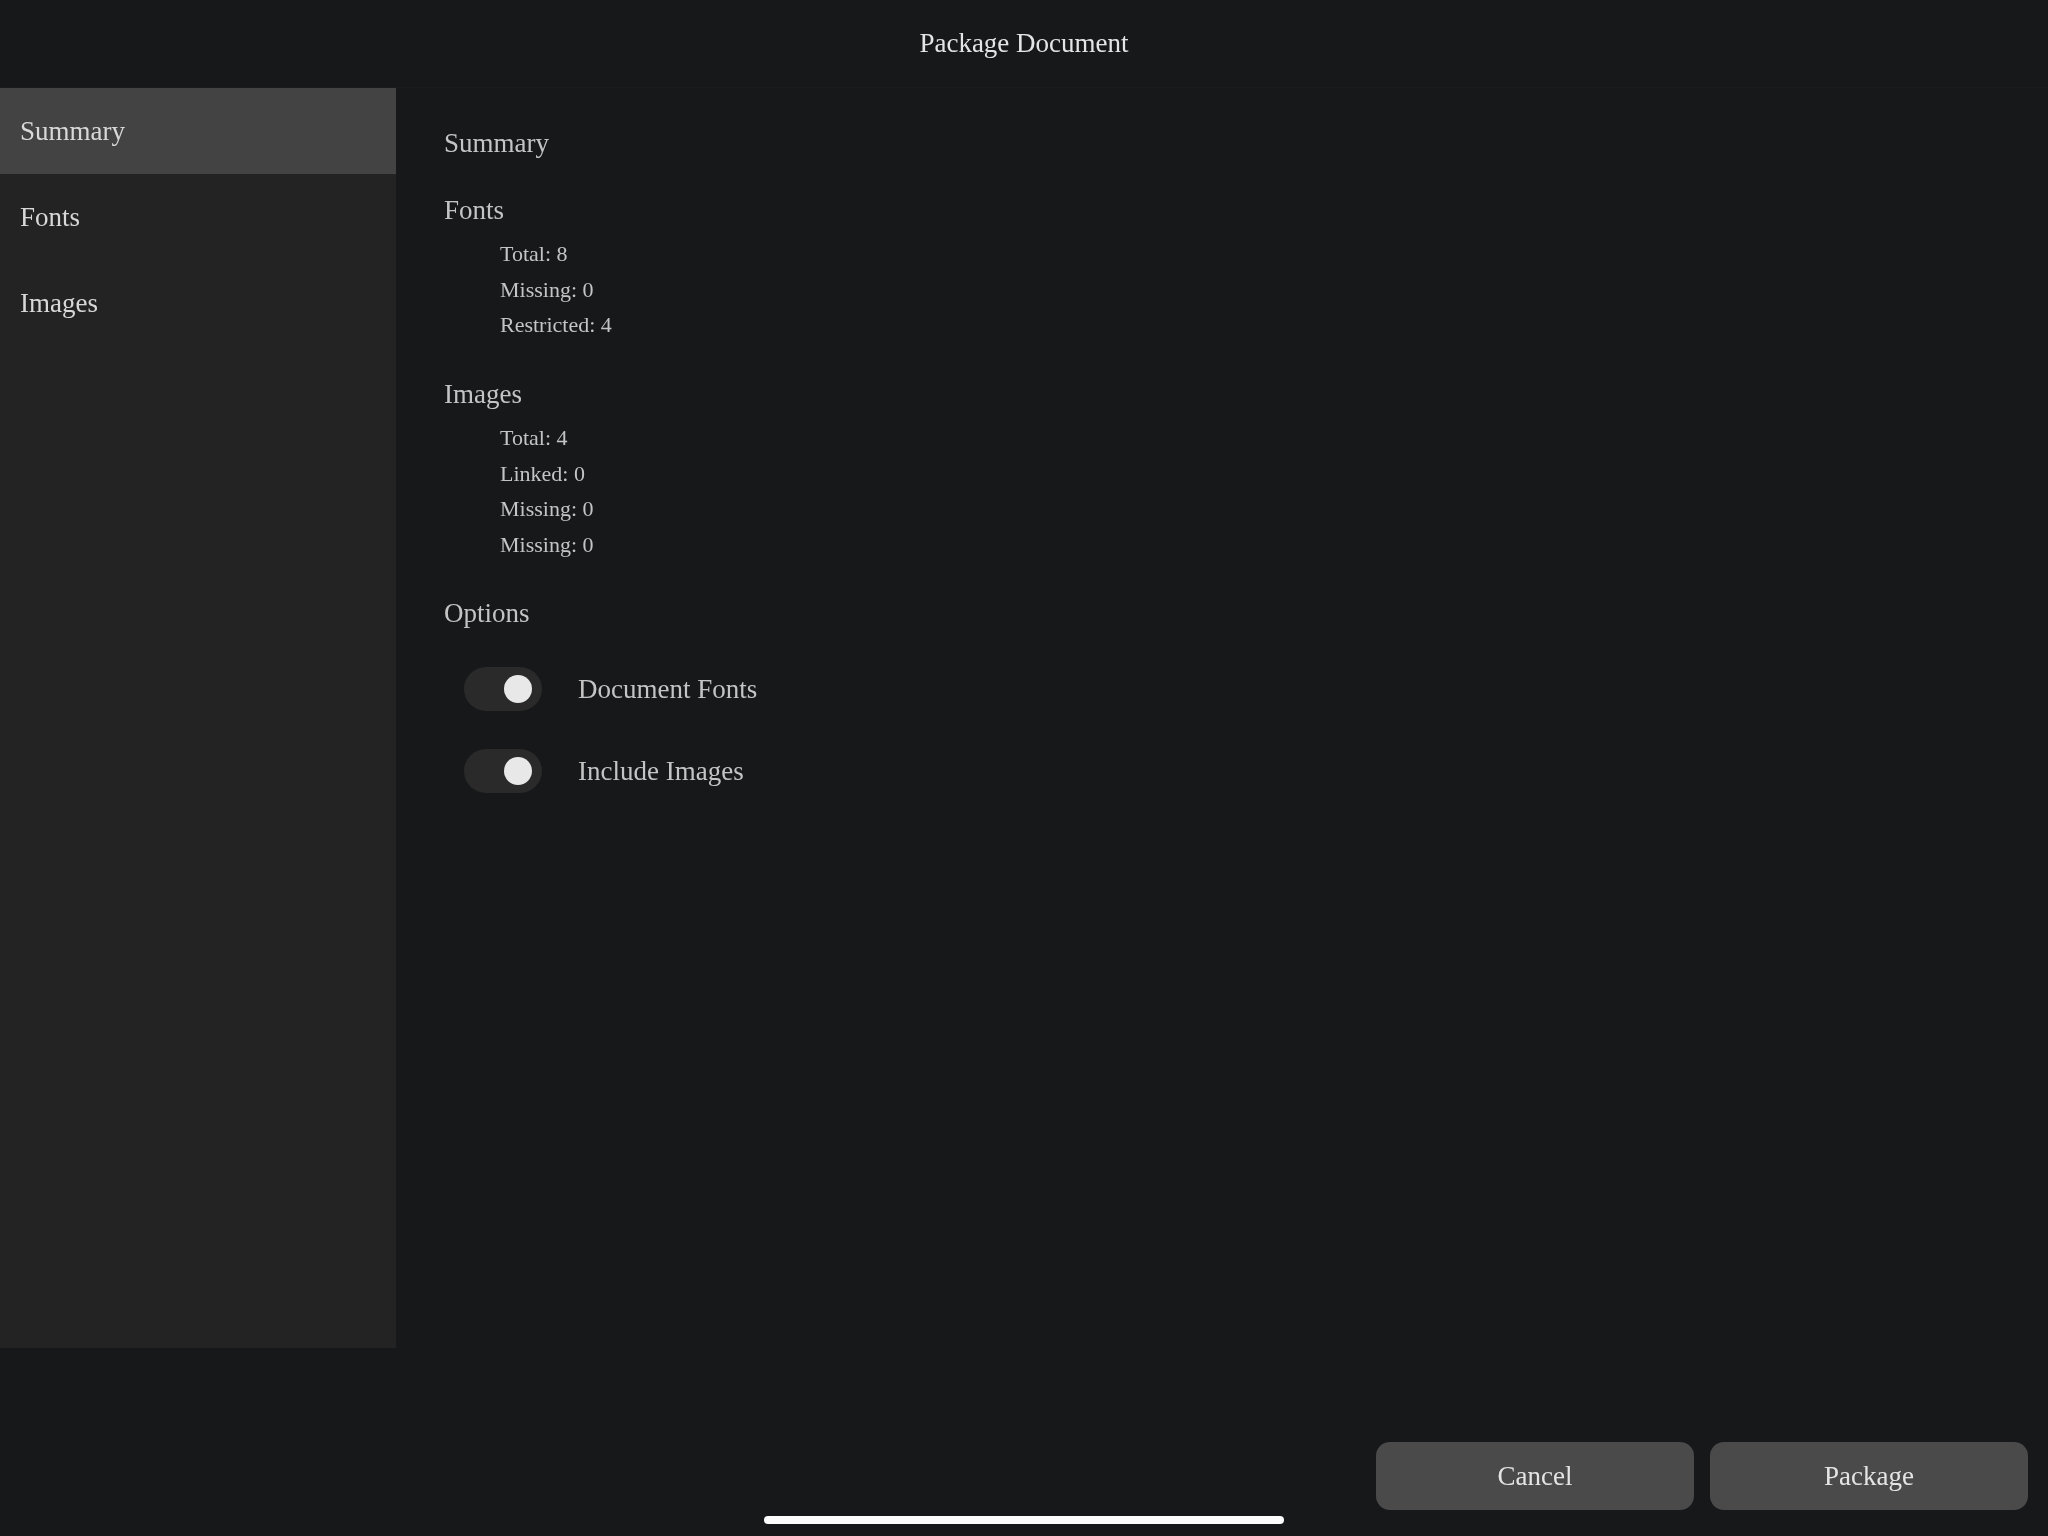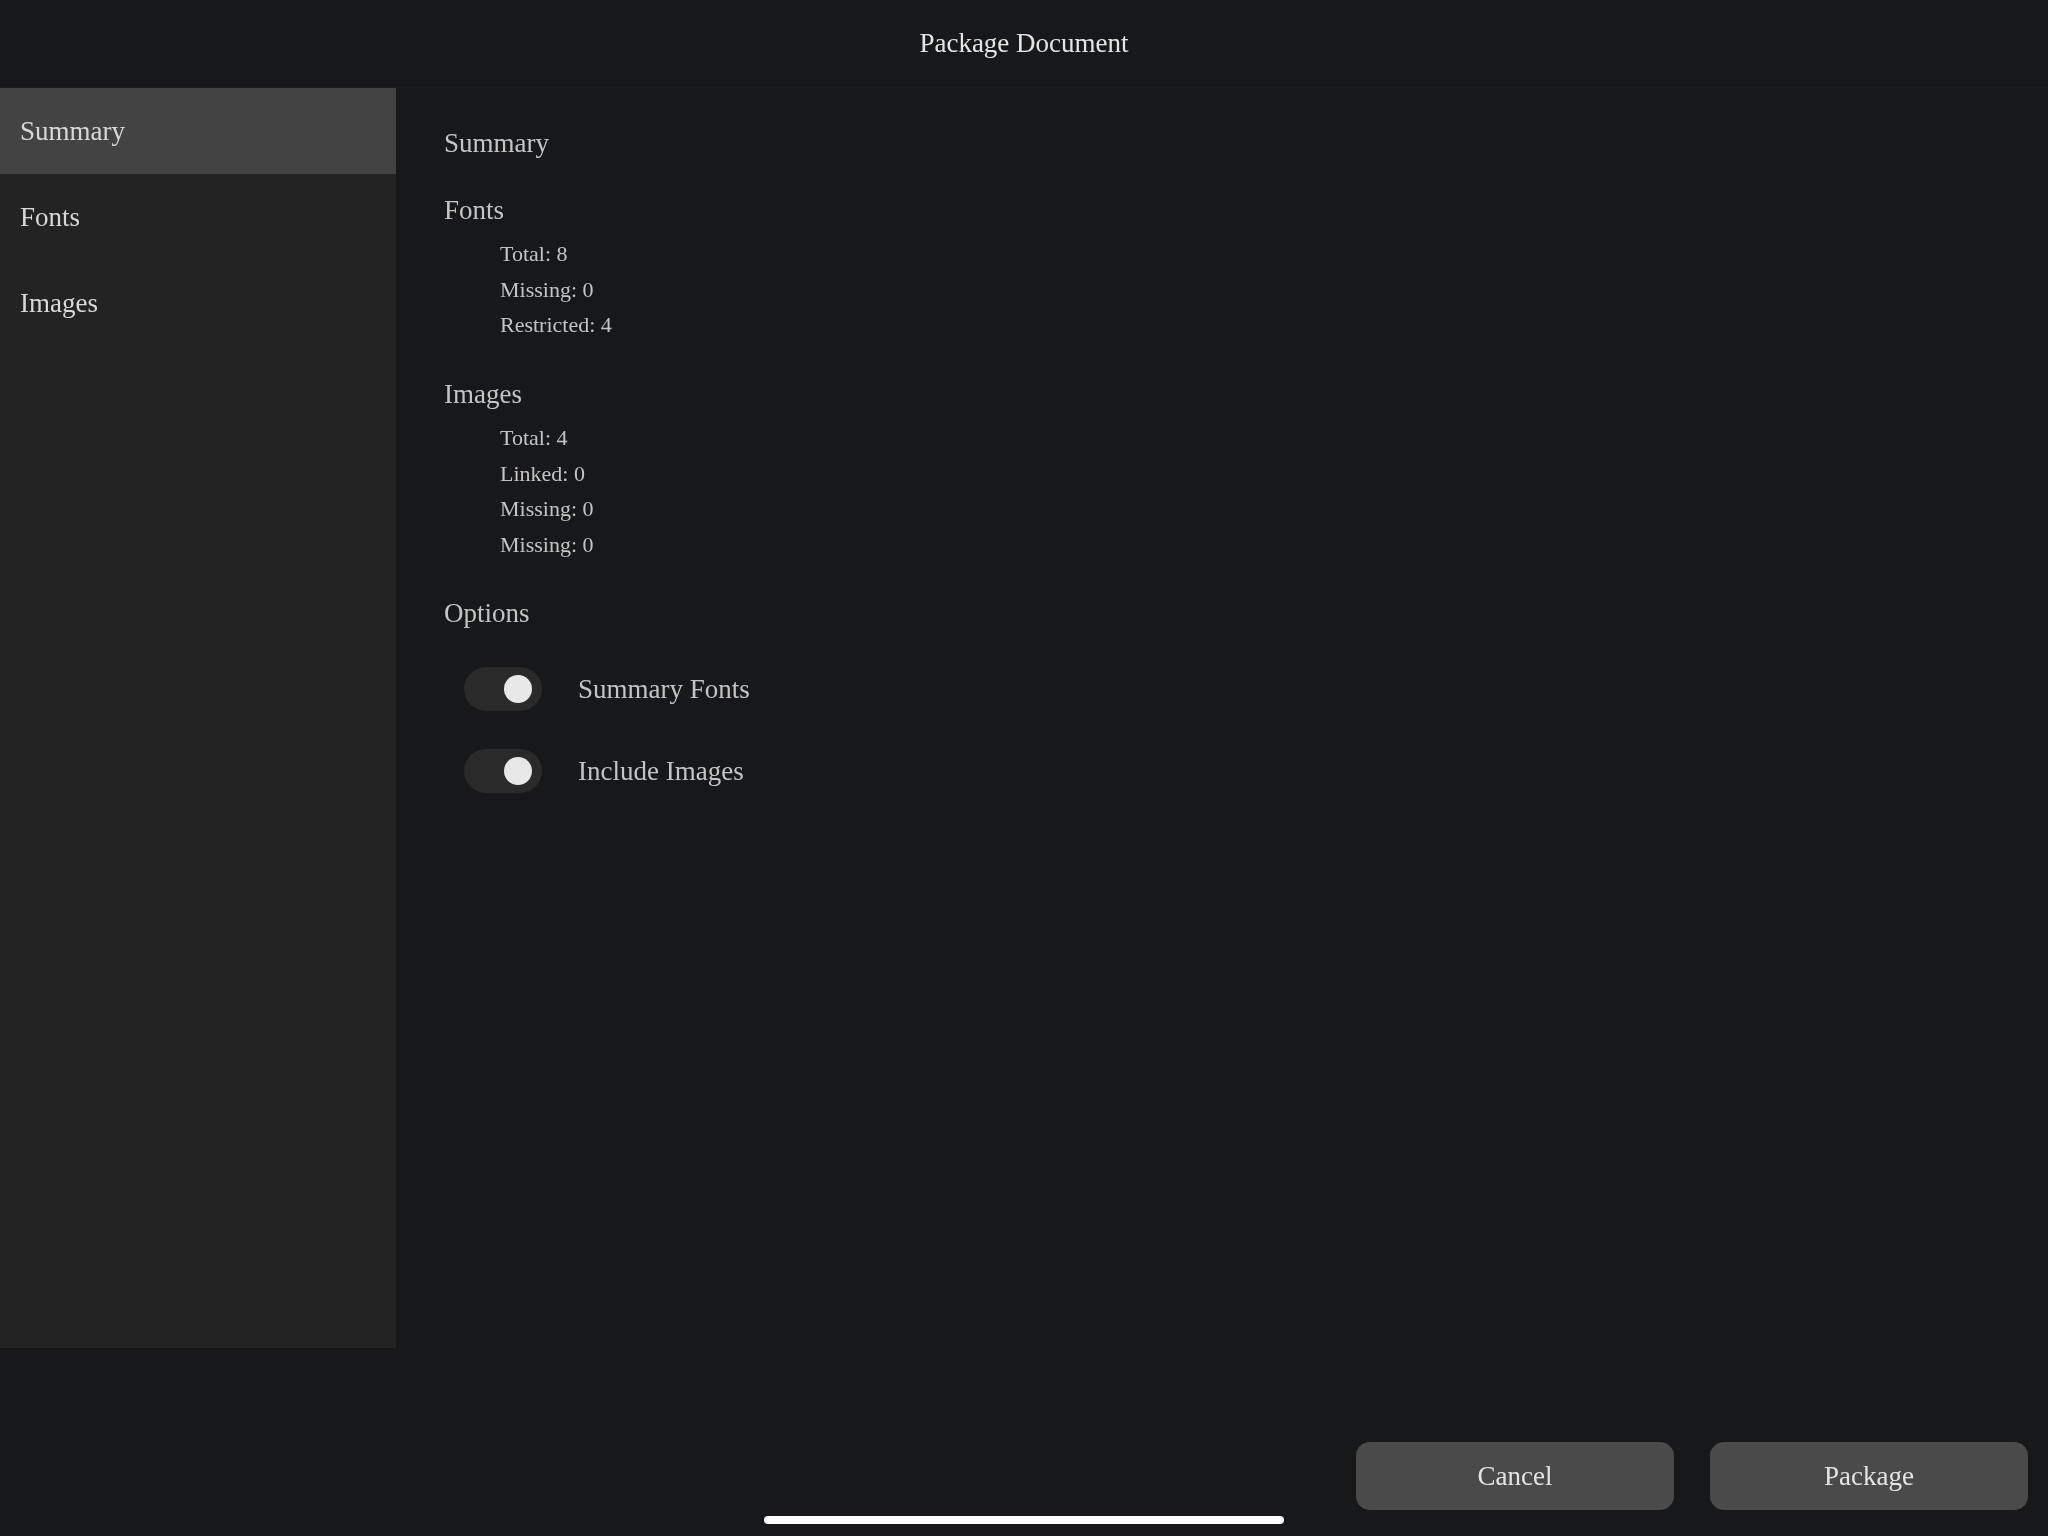--- a/index.html
+++ b/index.html
@@ -118,21 +118,21 @@
     .toggle-label {
       font-size: 27px;
       color: #c4c4c4;
     }
     
     .footer {
       position: absolute;
       bottom: 26px;
       right: 20px;
       display: flex;
-      gap: 36px;
+      gap: 16px;
       margin-top: 40px;
     }
     
     .btn {
       width: 318px;
       height: 68px;
       background: #4a4a4a;
       border: none;
       border-radius: 14px;
       color: #e4e4e4;
@@ -213,21 +213,21 @@
       </div>
     </div>
 
     <div class="options-block">
       <div class="section-heading">Options</div>
 
       <div class="toggle-row">
         <div class="toggle">
           <div class="toggle-knob"></div>
         </div>
-        <div class="toggle-label">Summary Fonts</div>
+        <div class="toggle-label">Document Fonts</div>
       </div>
 
       <div class="toggle-row">
         <div class="toggle">
           <div class="toggle-knob"></div>
         </div>
         <div class="toggle-label">Include Images</div>
       </div>
     </div>
   </div>

